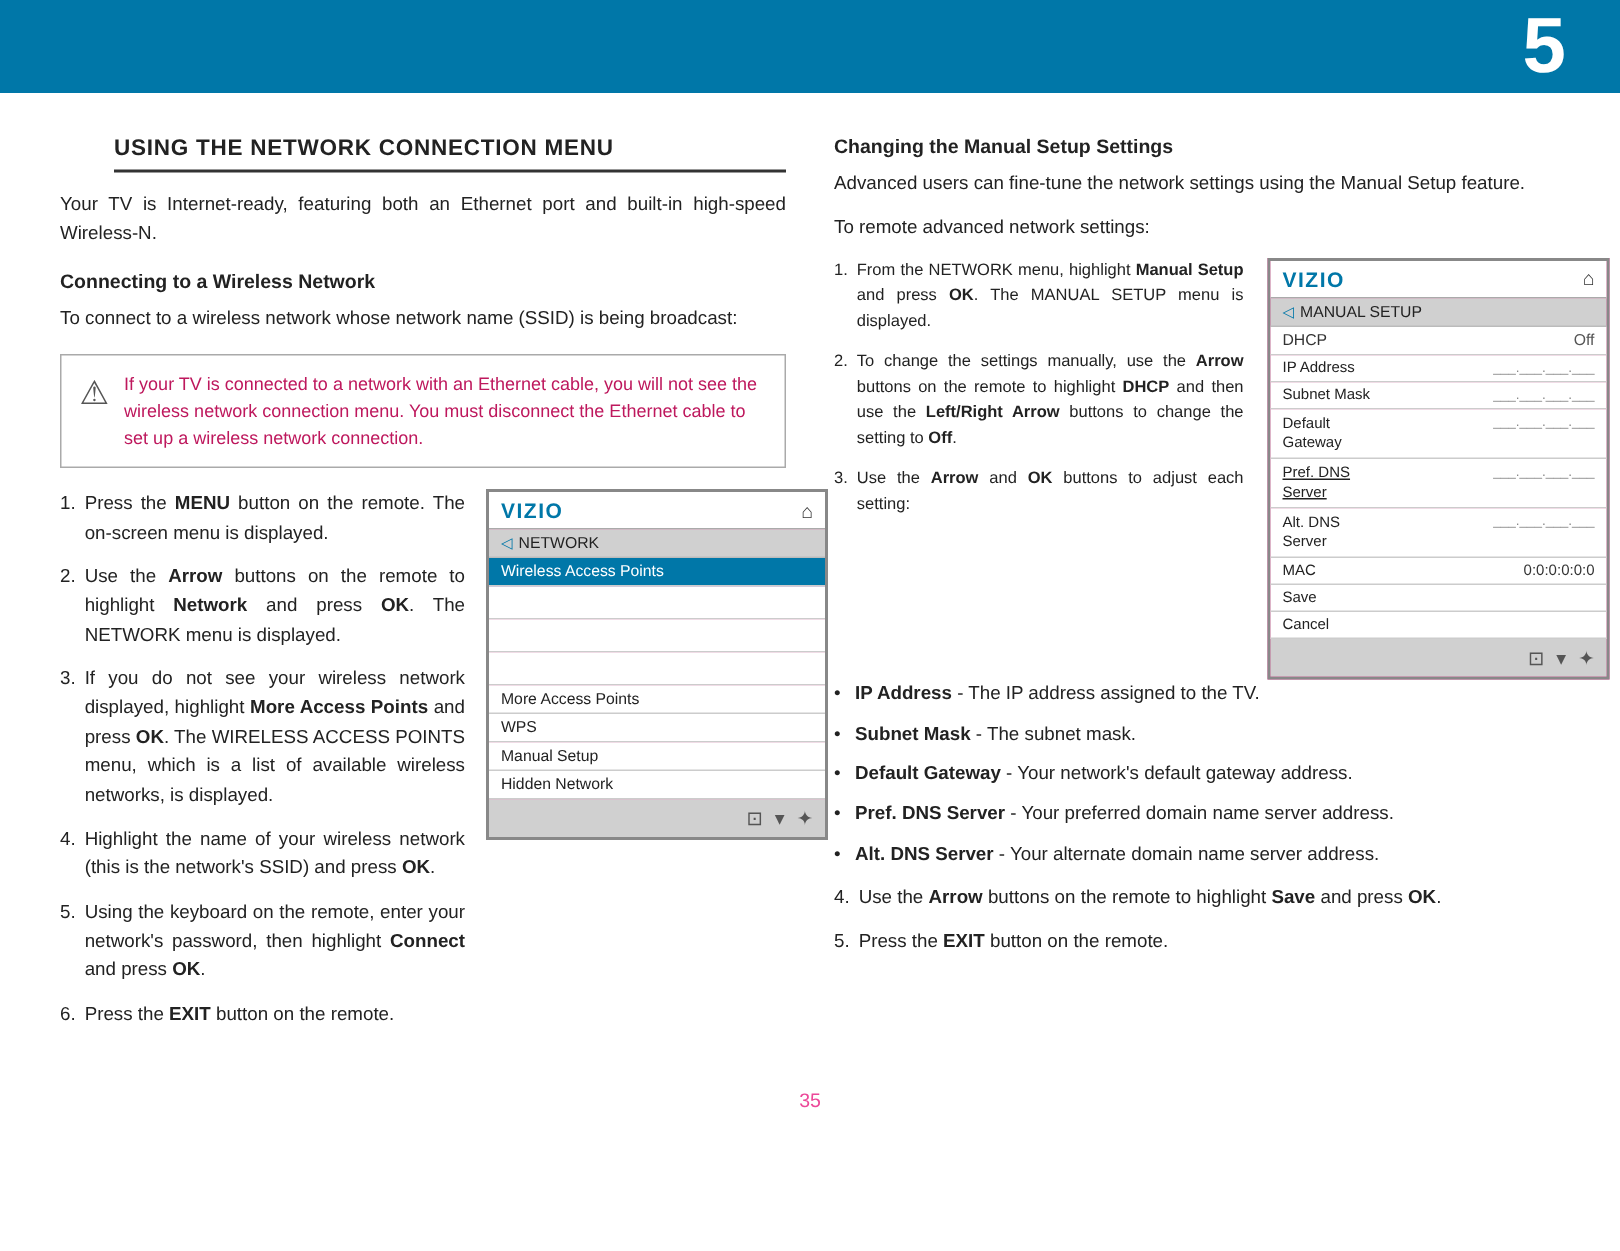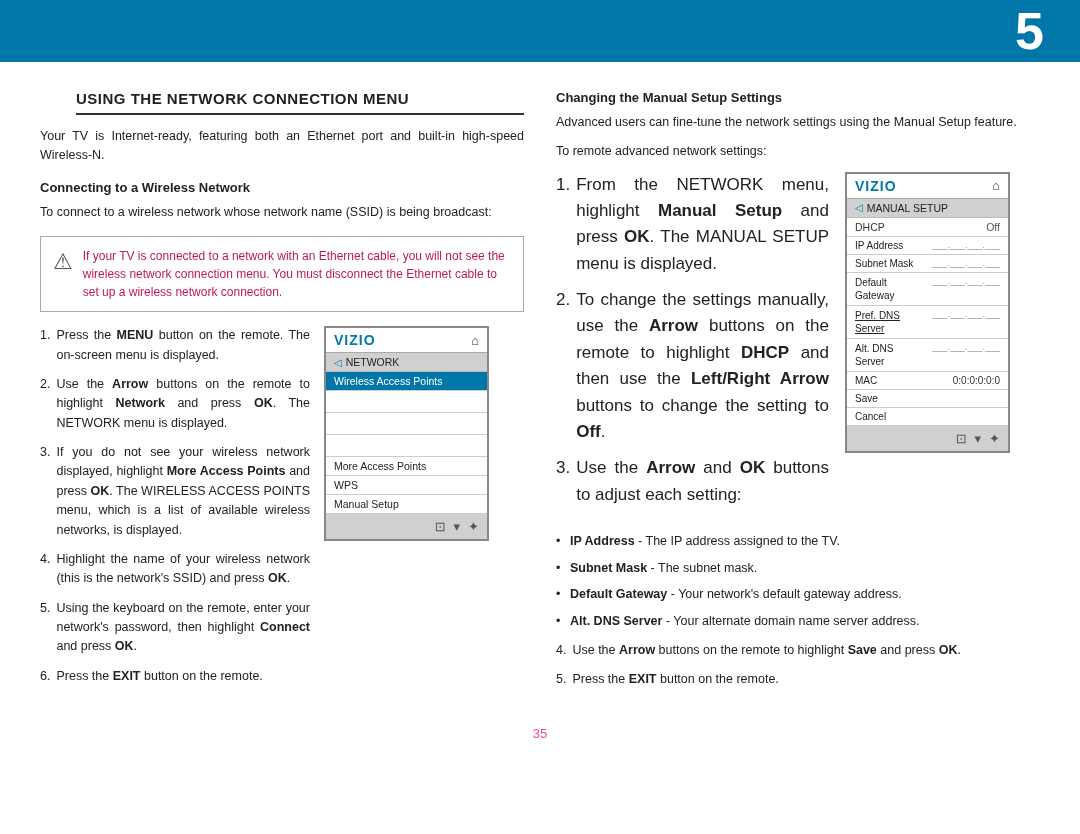--- a/index.html
+++ b/index.html
@@ -112,21 +112,21 @@
       content: counter(step-counter) ".";
       flex-shrink: 0;
       font-size: 12.5px;
     }
     .steps li .step-content {
       flex: 1;
       text-align: justify;
     }
     .bold { font-weight: bold; }
     .tv-screen {
-      width: 165px;
+      width: 228px;
       border: 2px solid #888;
       background: #ec4899;
       font-size: 11px;
     }
     .tv-header {
       background: #fff;
       padding: 4px 8px;
       display: flex;
       align-items: center;
       justify-content: space-between;
@@ -235,21 +235,21 @@
     .footer {
       text-align: center;
       color: #ec4899;
       font-size: 13px;
       margin-top: 10px;
       padding-bottom: 16px;
     }
     .tv-dotted { color: #888; font-size: 9px; }
 
     .steps-right {
-      font-size: 17px;
+      font-size: 11px;
       line-height: 1.55;
       padding-left: 0;
       list-style: none;
       counter-reset: step-counter2;
       margin-bottom: 24px;
     }
     .steps-right li {
       counter-increment: step-counter2;
       display: flex;
       gap: 6px;
@@ -332,20 +332,23 @@
           <div style="height: 22px; border-bottom:1px solid #ccc; background:#fff;"></div>
           <div class="tv-row">
             <span>More Access Points</span>
           </div>
           <div class="tv-row">
             <span>WPS</span>
           </div>
           <div class="tv-row">
             <span>Manual Setup</span>
           </div>
+          <div class="tv-row">
+            <span>Hidden Network</span>
+          </div>
           <div class="tv-bottom">
             <span class="tv-btn-icon">⊡</span>
             <span class="tv-btn-icon">▾</span>
             <span class="tv-btn-icon">✦</span>
           </div>
         </div>
       </div>
     </div>
 
   </div>
@@ -430,20 +433,21 @@
             <span class="tv-btn-icon">✦</span>
           </div>
         </div>
       </div>
     </div>
 
     <ul class="bullet-list">
       <li><span class="bold">IP Address</span> - The IP address assigned to the TV.</li>
       <li><span class="bold">Subnet Mask</span> - The subnet mask.</li>
       <li><span class="bold">Default Gateway</span> - Your network's default gateway address.</li>
+      <li><span class="bold">Pref. DNS Server</span> - Your preferred domain name server address.</li>
       <li><span class="bold">Alt. DNS Server</span> - Your alternate domain name server address.</li>
     </ul>
 
     <div style="margin-top:10px;">
       <div style="display:flex; gap:6px; margin-bottom:10px; font-size:12.5px; line-height:1.55;">
         <span style="flex-shrink:0;">4.</span>
         <span style="text-align:justify;">Use the <span class="bold">Arrow</span> buttons on the remote to highlight <span class="bold">Save</span> and press <span class="bold">OK</span>.</span>
       </div>
       <div style="display:flex; gap:6px; font-size:12.5px; line-height:1.55;">
         <span style="flex-shrink:0;">5.</span>

